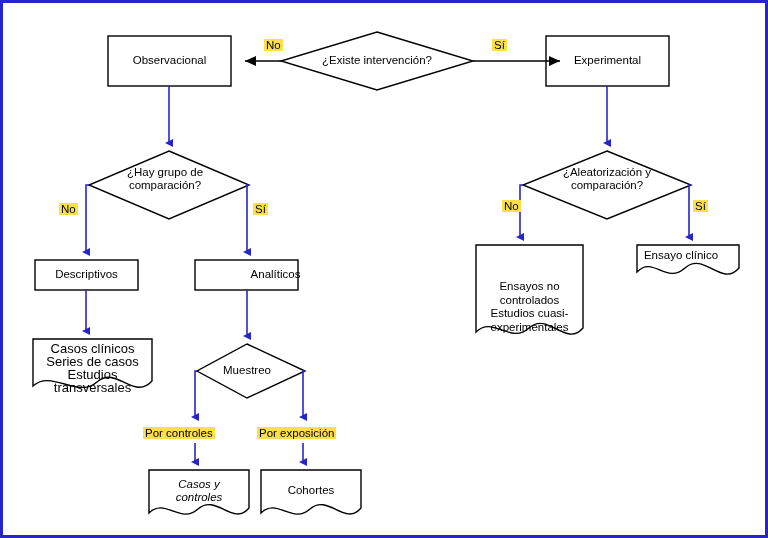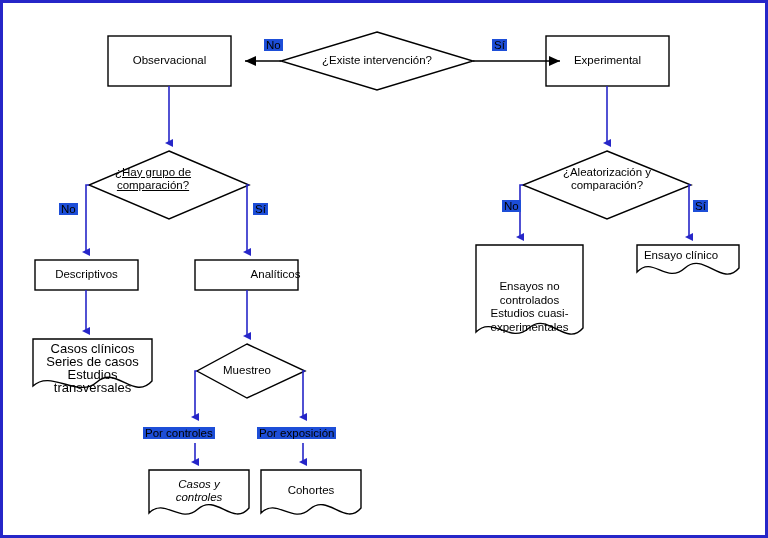--- a/index.html
+++ b/index.html
@@ -35,21 +35,21 @@
     font-size:11.5px;
     color:#000000;
     line-height:13.5px;
     white-space:pre-line;
     pointer-events:none;
   }
   .edge-label{
     position:absolute;
     font-size:11.5px;
     color:#000000;
-    background:#1d4ed8;
+    background:#fde047;
     padding:0 2px;
     white-space:nowrap;
   }
 </style>
 </head>
 <body>
 
 <div id="frame">
   <div id="canvas">
 
@@ -125,21 +125,21 @@
       <path d="M302,368 L300,368 L300,414" fill="none" stroke="#2626c8" stroke-width="1.6" marker-end="url(#arrowBlue)"></path>
       <line x1="300" y1="440" x2="300" y2="459" stroke="#2626c8" stroke-width="1.6" marker-end="url(#arrowBlue)"></line>
     </svg>
 
     <div class="node-label" style="left:105px;top:33px;width:123px;height:50px;">Observacional</div>
 
     <div class="node-label" style="left:289px;top:43px;width:170px;height:30px;">¿Existe intervención?</div>
 
     <div class="node-label" style="left:543px;top:33px;width:123px;height:50px;text-align:center;">Experimental</div>
 
-    <div class="node-label" style="left:80px;top:160px;width:140px;height:32px;text-decoration:underline;">¿Hay grupo de
+    <div class="node-label" style="left:92px;top:160px;width:140px;height:32px;">¿Hay grupo de
 comparación?</div>
 
     <div class="node-label" style="left:528px;top:160px;width:152px;height:32px;">¿Aleatorización y
 comparación?</div>
 
     <div class="node-label" style="left:32px;top:257px;width:103px;height:30px;text-align:right;">Descriptivos</div>
 
     <div class="node-label" style="left:192px;top:257px;width:103px;height:30px;margin-left:29px;">Analíticos</div>
 
     <div class="node-label" style="left:471px;top:245px;width:111px;height:58px;align-items:flex-start;margin-top:32px;">Ensayos no

